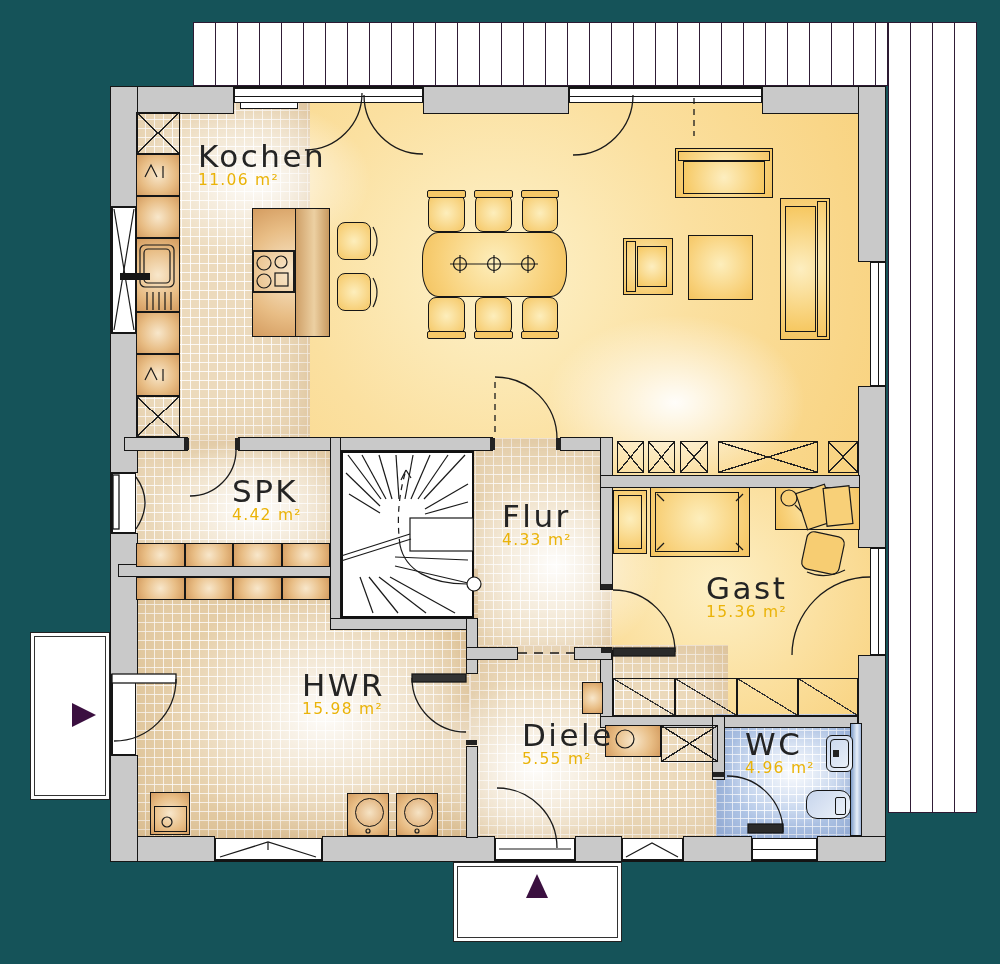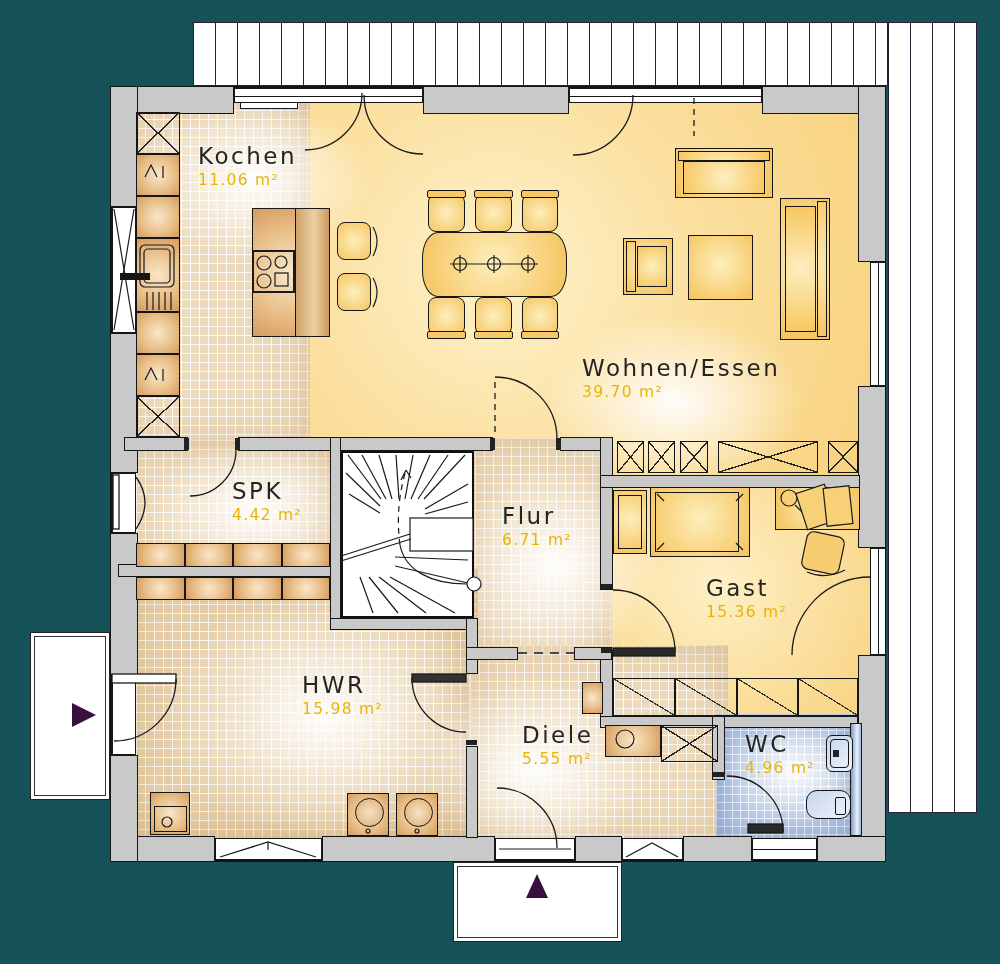--- a/index.html
+++ b/index.html
@@ -14,21 +14,21 @@
   .tile{background-color:#ecdabc;background-image:linear-gradient(rgba(255,255,255,.85) 1px,transparent 1px),linear-gradient(90deg,rgba(255,255,255,.85) 1px,transparent 1px);background-size:9px 9px;box-shadow:inset 0 0 46px rgba(199,160,108,.55)}
   .tile2{background-color:#e6cfa9;background-image:linear-gradient(rgba(255,255,255,.8) 1px,transparent 1px),linear-gradient(90deg,rgba(255,255,255,.8) 1px,transparent 1px);background-size:9px 9px;box-shadow:inset 0 0 60px rgba(190,148,92,.6)}
   .tileblue{background-color:#b3c8e8;background-image:linear-gradient(rgba(255,255,255,.85) 1px,transparent 1px),linear-gradient(90deg,rgba(255,255,255,.85) 1px,transparent 1px);background-size:8px 8px;box-shadow:inset 0 0 34px rgba(90,120,175,.65)}
   .yellow{background:radial-gradient(circle at 35% 45%,#fdf2cb 0%,#fbe0a0 45%,#f8d17c 100%)}
   .yellow2{background:radial-gradient(circle at 42% 42%,#fdf0c6 0%,#fbe0a0 50%,#f8d17c 100%)}
   .furn{background:radial-gradient(circle at 50% 45%,#fdeebc 0%,#f8d078 70%,#f3c35f 100%);border:1px solid #161616}
   .tan{background:radial-gradient(circle at 50% 50%,#f8e7cb 0%,#e8bd85 60%,#d49c60 100%);border:1px solid #161616}
   .xbox{background-image:linear-gradient(to top right,transparent calc(50% - .7px),#222 calc(50% - .7px),#222 calc(50% + .7px),transparent calc(50% + .7px)),linear-gradient(to bottom right,transparent calc(50% - .7px),#222 calc(50% - .7px),#222 calc(50% + .7px),transparent calc(50% + .7px))}
   .dbox{background-image:linear-gradient(to top right,transparent calc(50% - .6px),#333 calc(50% - .6px),#333 calc(50% + .6px),transparent calc(50% + .6px))}
   .glow{background:radial-gradient(closest-side,rgba(255,255,255,.95),rgba(255,255,255,0));pointer-events:none}
-  .room-name{font-size:23px;letter-spacing:2.5px;color:#242424;line-height:26px;white-space:nowrap}
+  .room-name{font-size:31px;letter-spacing:2.5px;color:#242424;line-height:26px;white-space:nowrap}
   .room-area{font-size:15.5px;letter-spacing:1.3px;color:#eab308;line-height:17px;margin-top:3px;white-space:nowrap}
   .porch{background:#fff;border:1px solid #222}
   .porch .inner{position:absolute;inset:3px;border:1px solid #333}
   .tri-right{width:0;height:0;border-top:12px solid transparent;border-bottom:12px solid transparent;border-left:24px solid #3b1040}
   .tri-up{width:0;height:0;border-left:11px solid transparent;border-right:11px solid transparent;border-bottom:24px solid #3b1040}
   .seat{position:absolute;border:1px solid #161616;background:radial-gradient(circle at 50% 50%,#fdeec0,#f6c75f)}
   .sofa-h::before{content:"";position:absolute;left:2px;right:2px;top:2px;height:8px;border:1px solid #161616}
   .sofa-v::before{content:"";position:absolute;top:2px;bottom:2px;right:2px;width:8px;border:1px solid #161616}
   .armchair::before{content:"";position:absolute;top:2px;bottom:2px;left:2px;width:8px;border:1px solid #161616}
   .chair{border:1px solid #161616;border-radius:8px;background:radial-gradient(circle at 50% 50%,#fdeebc,#f5c663)}
@@ -319,31 +319,27 @@
         <circle cx="417" cy="831" r="2"></circle>
       <circle cx="625" cy="739" r="9"></circle>
       <rect x="833" y="750" width="6" height="7" fill="#222" stroke="none"></rect>
     </g>
   </svg>
 
   <div class="abs" style="left:198px;top:143px">
     <div class="room-name">Kochen</div>
     <div class="room-area">11.06 m²</div>
   </div>
-  <div class="abs" style="left:582px;top:355px">
-    <div class="room-name">Wohnen/Essen</div>
-    <div class="room-area">39.70 m²</div>
-  </div>
   <div class="abs" style="left:232px;top:478px">
     <div class="room-name">SPK</div>
     <div class="room-area">4.42 m²</div>
   </div>
   <div class="abs" style="left:502px;top:503px">
     <div class="room-name">Flur</div>
-    <div class="room-area">6.71 m²</div>
+    <div class="room-area">4.33 m²</div>
   </div>
   <div class="abs" style="left:706px;top:575px">
     <div class="room-name">Gast</div>
     <div class="room-area">15.36 m²</div>
   </div>
   <div class="abs" style="left:302px;top:672px">
     <div class="room-name">HWR</div>
     <div class="room-area">15.98 m²</div>
   </div>
   <div class="abs" style="left:522px;top:722px">

